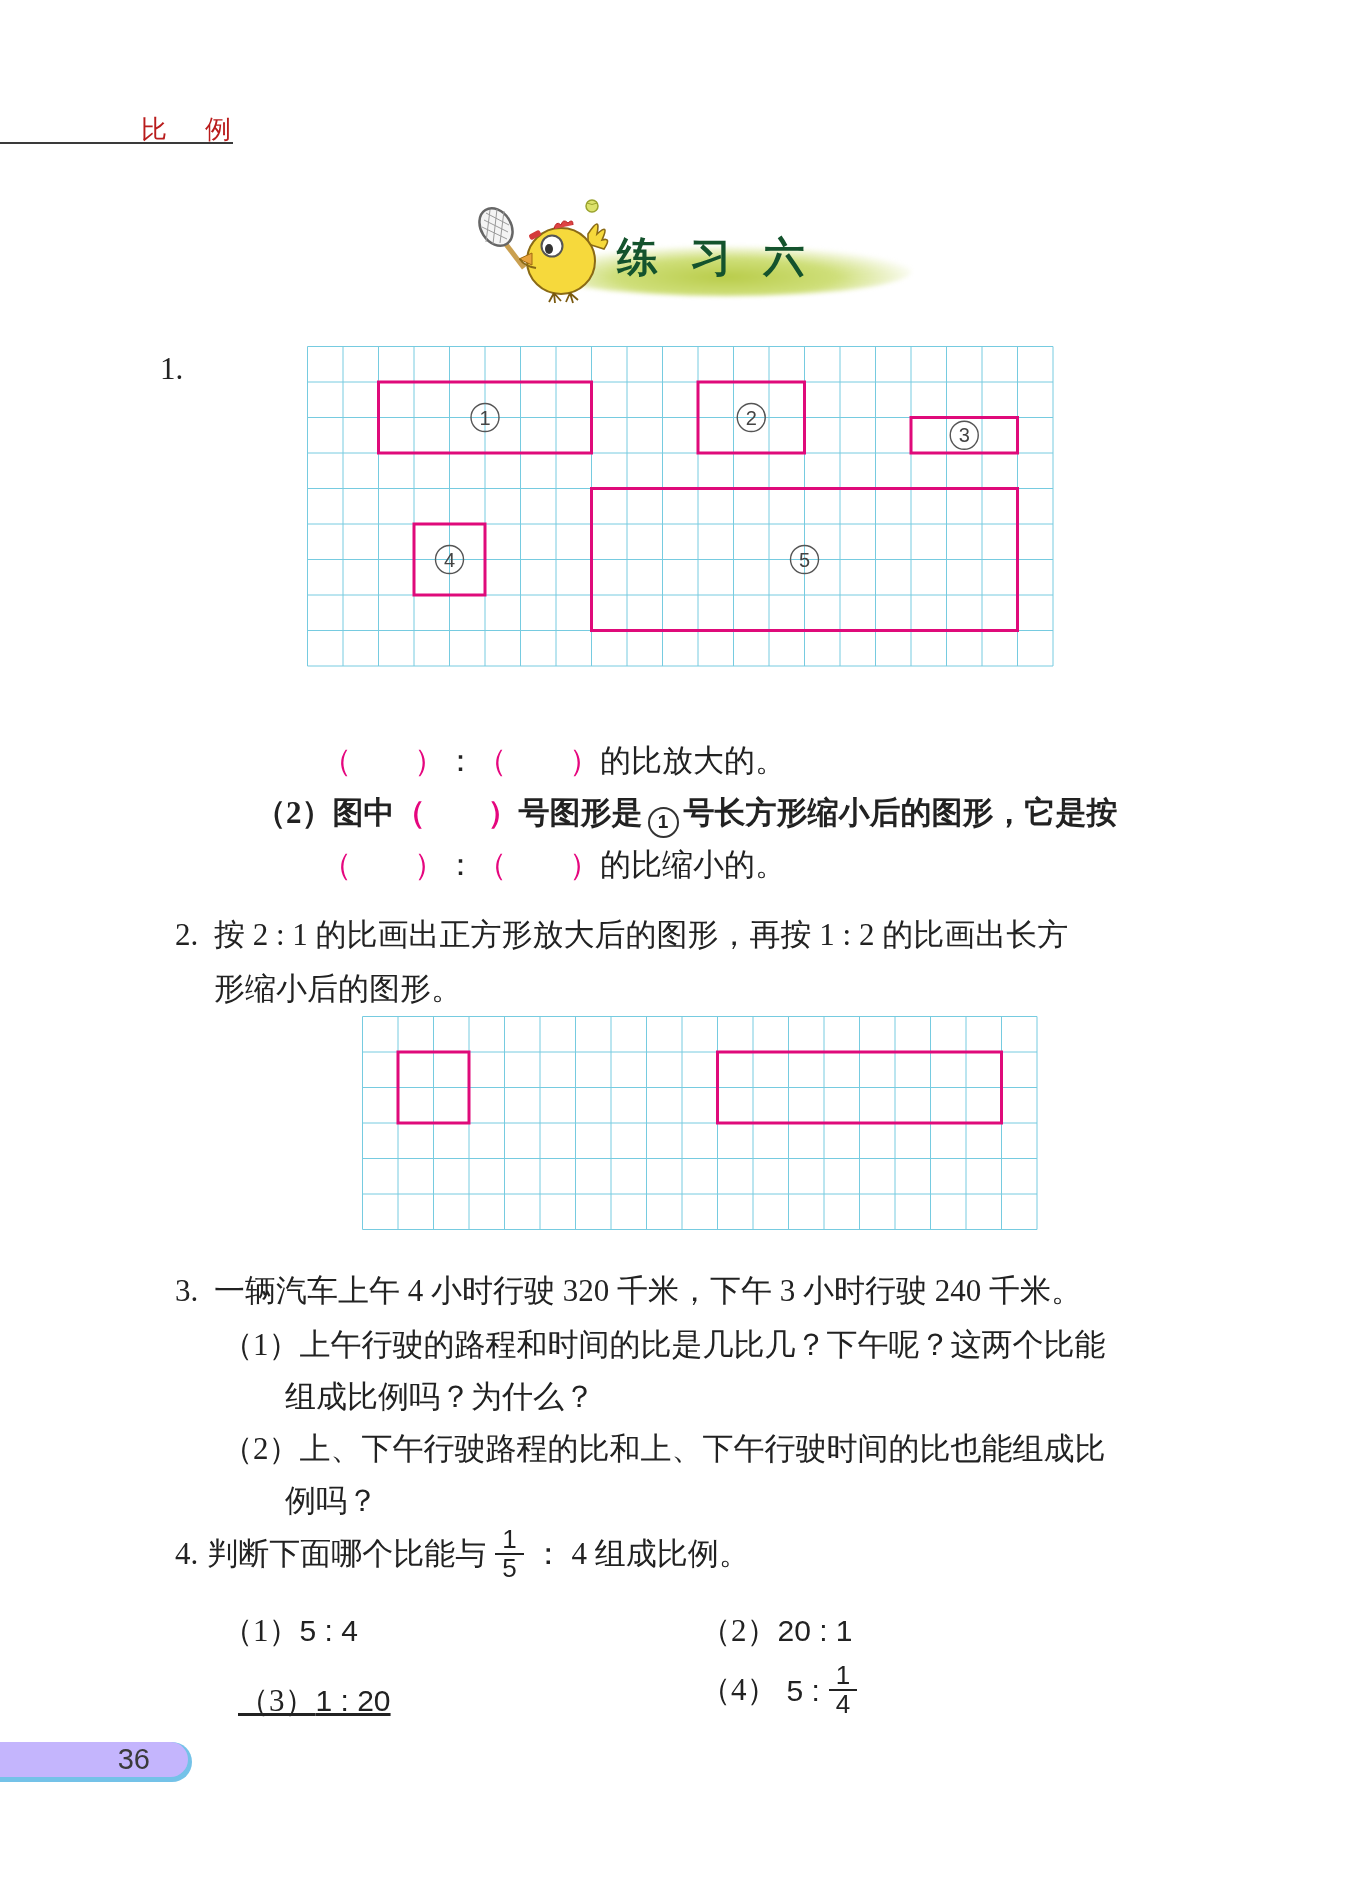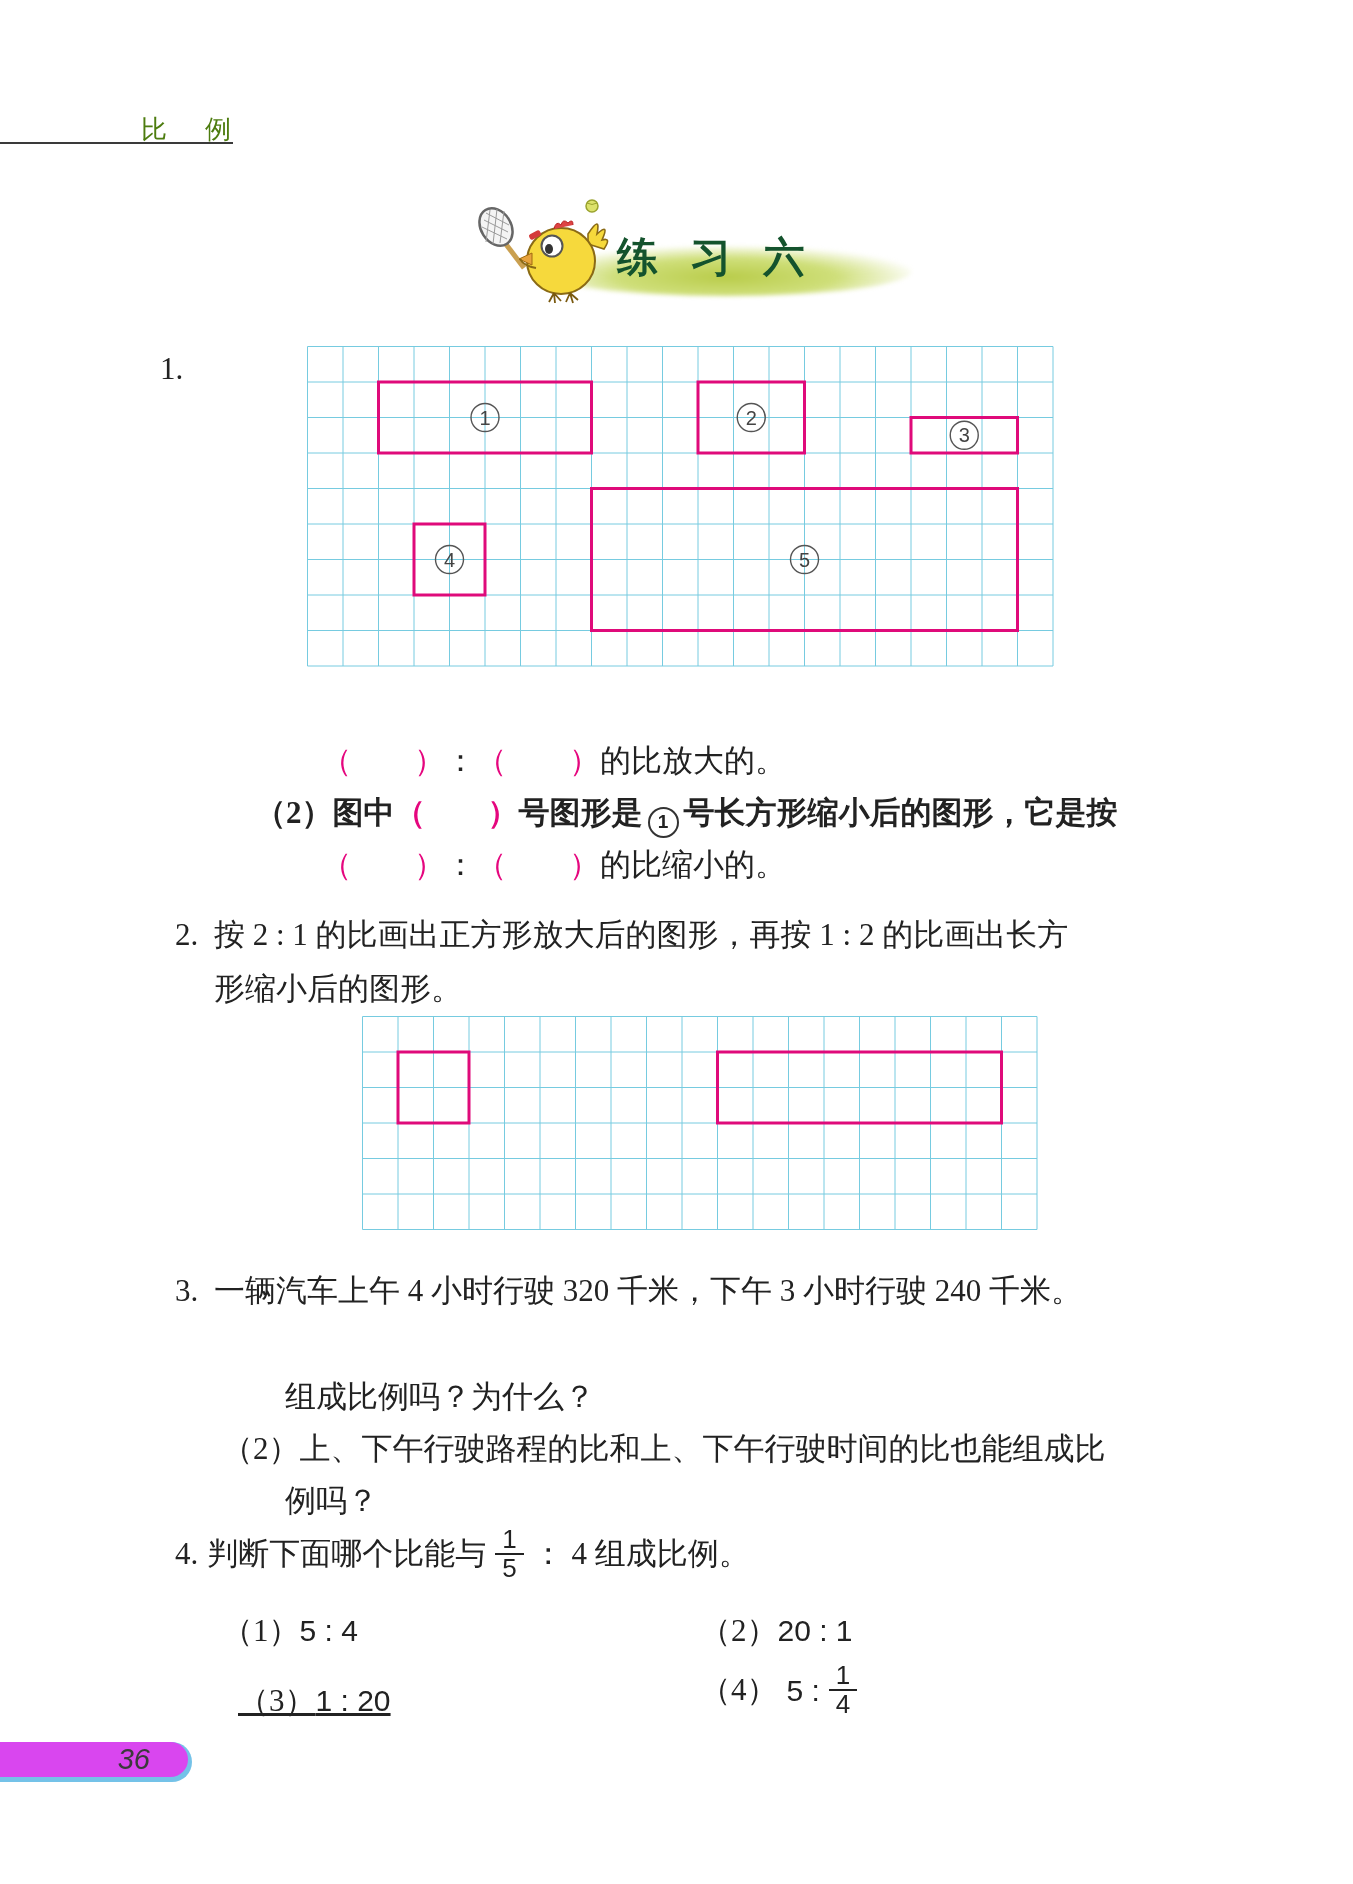--- a/index.html
+++ b/index.html
@@ -3,21 +3,21 @@
 <meta charset="utf-8">
 <style>
   html,body{margin:0;padding:0;background:#e8e8e8;}
   #page{
     position:relative;width:1353px;height:1884px;background:#ffffff;
     font-family:"Liberation Serif","DejaVu Serif",serif;color:#222;
     overflow:hidden;margin:0 auto;
   }
   .abs{position:absolute;}
   
-  .chapter{font-size:26px;letter-spacing:6px;color:#4d7c0f;}
+  .chapter{font-size:26px;letter-spacing:6px;color:#b91c1c;}
   .rule{height:2px;background:#3a3a3a;}
   
   .swoosh{
     border-radius:50%;
     background:radial-gradient(ellipse at 50% 62%, #b9cc4a 0%, #cfdf7a 42%, rgba(239,244,210,0) 74%);
     filter:blur(2px);
   }
   .ex-title{
     font-size:41px;font-weight:bold;color:#14532d;letter-spacing:11px;
     font-family:"Liberation Serif","DejaVu Serif",serif;
@@ -34,24 +34,24 @@
   .optval{font-family:"Liberation Sans","DejaVu Sans",sans-serif;font-size:30px;}
   
   .frac{display:inline-flex;flex-direction:column;align-items:center;vertical-align:middle;
         font-family:"Liberation Sans","DejaVu Sans",sans-serif;font-size:26px;line-height:1.05;}
   .frac .fnum{padding:0 7px;border-bottom:2px solid #222;}
   .frac .fden{padding:0 7px;}
   .hflex{display:flex;align-items:center;gap:9px;}
   
   .badge-outer{background:#74c2e8;border-radius:0 22px 22px 0;}
   .badge-inner{
-    position:absolute;left:0;top:0;right:4px;bottom:5px;background:#d946ef;
+    position:absolute;left:0;top:0;right:4px;bottom:5px;background:#c4b5fd;
     border-radius:0 19px 19px 0;display:flex;align-items:center;justify-content:flex-end;
     padding-right:38px;box-sizing:border-box;
-    font-family:"Liberation Sans","DejaVu Sans",sans-serif;font-size:29px;color:#3a3a3a;font-style:italic;
+    font-family:"Liberation Sans","DejaVu Sans",sans-serif;font-size:29px;color:#3a3a3a;
   }
   .gridbox{position:absolute;}
 </style>
 </head>
 <body>
 
 <div id="page">
 
   <div class="abs chapter" style="left:141px;top:112px;">比　例</div>
   <div class="abs rule" style="left:0;top:142px;width:233px;"></div>
@@ -184,20 +184,23 @@
         <line x1="0" y1="106.5" x2="674.5" y2="106.5" stroke="#76cbe0" stroke-width="1"></line>
         <line x1="0" y1="142" x2="674.5" y2="142" stroke="#76cbe0" stroke-width="1"></line>
         <line x1="0" y1="177.5" x2="674.5" y2="177.5" stroke="#76cbe0" stroke-width="1"></line>
         <line x1="0" y1="213" x2="674.5" y2="213" stroke="#76cbe0" stroke-width="1"></line>
         <rect x="35.5" y="35.5" width="71" height="71" fill="none" stroke="#df0a7a" stroke-width="3"></rect>
         <rect x="355" y="35.5" width="284" height="71" fill="none" stroke="#df0a7a" stroke-width="3"></rect>
       </svg></div>
 
   <div class="abs t pno" style="left:175px;top:1272px;">3.</div>
   <div class="abs t" style="left:214px;top:1272px;">一辆汽车上午 4 小时行驶 320 千米，下午 3 小时行驶 240 千米。</div>
+  <div class="abs t" style="left:222px;top:1326px;">
+    <span>（1）</span><span>上午行驶的路程和时间的比是几比几？下午呢？这两个比能</span>
+  </div>
   <div class="abs t" style="left:285px;top:1378px;">组成比例吗？为什么？</div>
   <div class="abs t" style="left:222px;top:1430px;">
     <span>（2）</span><span>上、下午行驶路程的比和上、下午行驶时间的比也能组成比</span>
   </div>
   <div class="abs t" style="left:285px;top:1482px;">例吗？</div>
 
   <div class="abs t hflex" style="left:175px;top:1526px;">
     <span class="pno">4.</span>
     <span>判断下面哪个比能与</span>
     <span class="frac">

